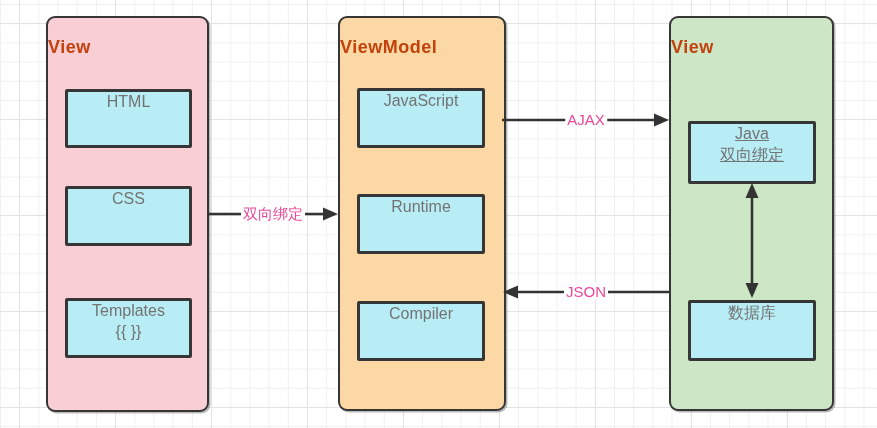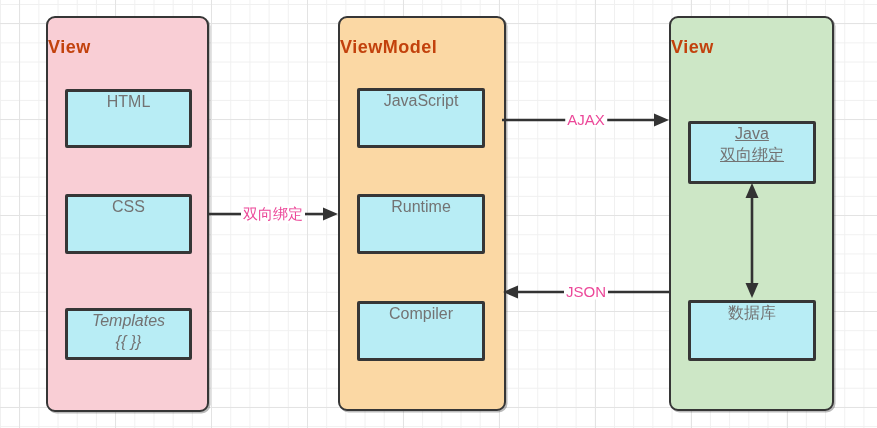--- a/index.html
+++ b/index.html
@@ -50,22 +50,22 @@
     flex-direction: column;
     align-items: center;
     justify-content: flex-start;
     text-align: center;
     font-size: 16px;
     color: #737373;
     line-height: 1.3;
   }
   
   .node-html      { left: 17px; top: 71px;  width: 127px; height: 59px; }
-  .node-css       { left: 17px; top: 176px; width: 127px; height: 60px; }
-  .node-templates { left: 17px; top: 290px; width: 127px; height: 52px; font-style: italic; }
+  .node-css       { left: 17px; top: 168px; width: 127px; height: 60px; }
+  .node-templates { left: 17px; top: 280px; width: 127px; height: 60px; }
   
   .node-javascript { left: 17px; top: 70px;  width: 128px; height: 60px; }
   .node-runtime    { left: 17px; top: 176px; width: 128px; height: 60px; }
   .node-compiler   { left: 17px; top: 283px; width: 128px; height: 60px; }
   
   .node-java-logic { left: 17px; top: 103px; width: 128px; height: 63px; text-decoration: underline; }
   .node-database   { left: 17px; top: 282px; width: 128px; height: 61px; }
 
   .arrow-layer {
     position: absolute;

